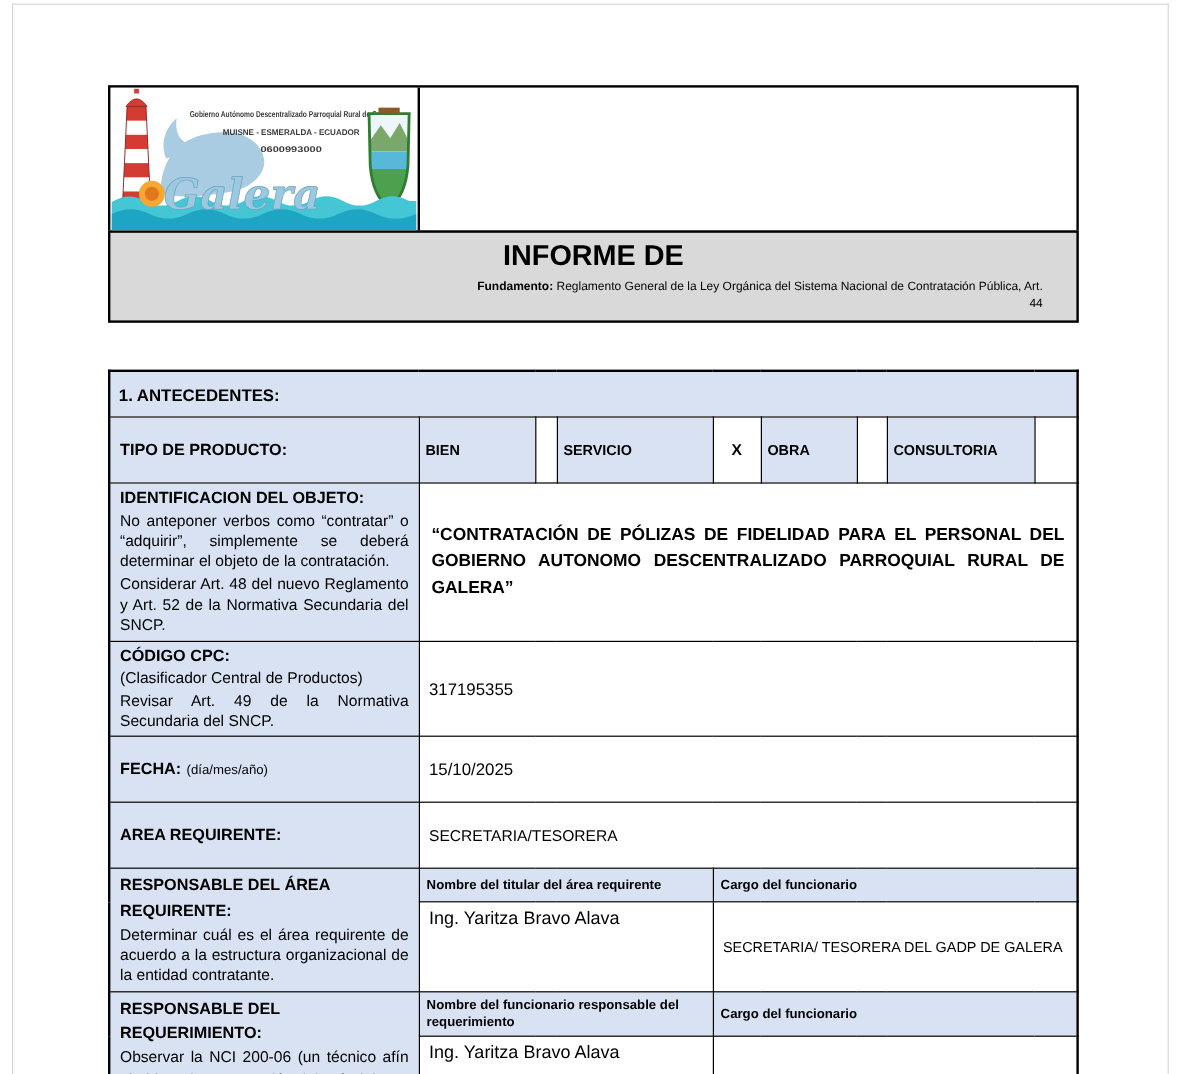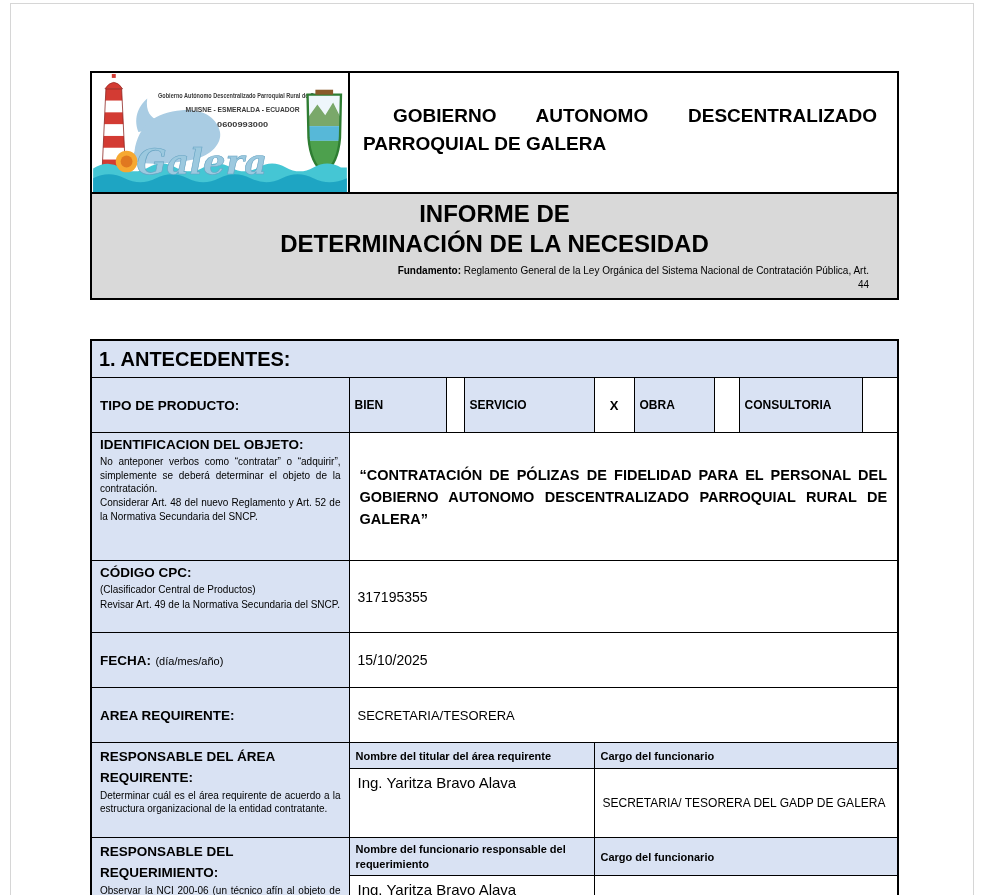--- a/index.html
+++ b/index.html
@@ -42,25 +42,25 @@
 
   
   table.form {
     margin-top: 39px; width: 809px;
     border-collapse: collapse; table-layout: fixed;
     border: 2px solid #000;
   }
   table.form td { border: 1px solid #000; vertical-align: top; padding: 18px 8px; overflow: hidden; }
   .blue { background: #d9e2f3; }
   .vmid { vertical-align: middle !important; }
-  .sec-head { font-size: 20px; font-weight: bold; padding: 6px 7px !important; }
+  .sec-head { font-size: 14px; font-weight: bold; padding: 6px 7px !important; }
   .lbl-title { font-weight: bold; font-size: 13.5px; line-height: 1.5; }
   .lbl-inline { font-weight: bold; font-size: 13.5px; }
   .hint { font-size: 11px; }
-  .desc { font-size: 10px; line-height: 1.33; text-align: justify; margin-top: 1px; }
+  .desc { font-size: 13px; line-height: 1.33; text-align: justify; margin-top: 1px; }
   .opt { font-weight: bold; font-size: 12px; padding: 2px 5px !important; }
   .chk { font-weight: bold; font-size: 13px; text-align: center; background: #fff; }
   .obj-val { font-weight: bold; font-size: 14.5px; line-height: 1.52; text-align: justify; padding: 6px 10px !important; }
   .val { font-size: 14px; }
   .val-sm { font-size: 13px; }
   .subhead { font-size: 11px; font-weight: bold; line-height: 1.3; padding: 4px 6px !important; }
   .name-val { font-size: 15px; padding: 5px 8px !important; }
   .cargo-val { font-size: 12px; }
 </style>
 </head>
@@ -120,28 +120,24 @@
         </g>
 
         <g>
           <circle cx="34" cy="90" r="11" fill="#f6a832"></circle>
           <circle cx="34" cy="90" r="6" fill="#e07820"></circle>
         </g>
 
         <text x="44" y="103" font-size="36" font-style="italic" font-weight="bold" font-family="DejaVu Serif, serif" fill="#9cc9df" stroke="#66a3c2" stroke-width="0.6">Galera</text>
       </svg>
     </div>
-    <div class="org-cell">
-      <div class="org-title">GOBIERNO AUTONOMO DESCENTRALIZADO PARROQUIAL DE GALERA</div>
-    </div>
   </div>
 
   <div class="title-block">
     <div class="title-main">INFORME DE</div>
-    <div class="title-main">DETERMINACIÓN DE LA NECESIDAD</div>
     <div class="fundamento"><span class="b">Fundamento:</span><span> Reglamento General de la Ley Orgánica del Sistema Nacional de Contratación Pública, Art.</span></div>
     <div class="fundamento" style="margin-top:0;">44</div>
   </div>
 
   <table class="form">
     <colgroup>
       <col style="width:258px">
         <col style="width:97px">
         <col style="width:18px">
       <col style="width:130px">

